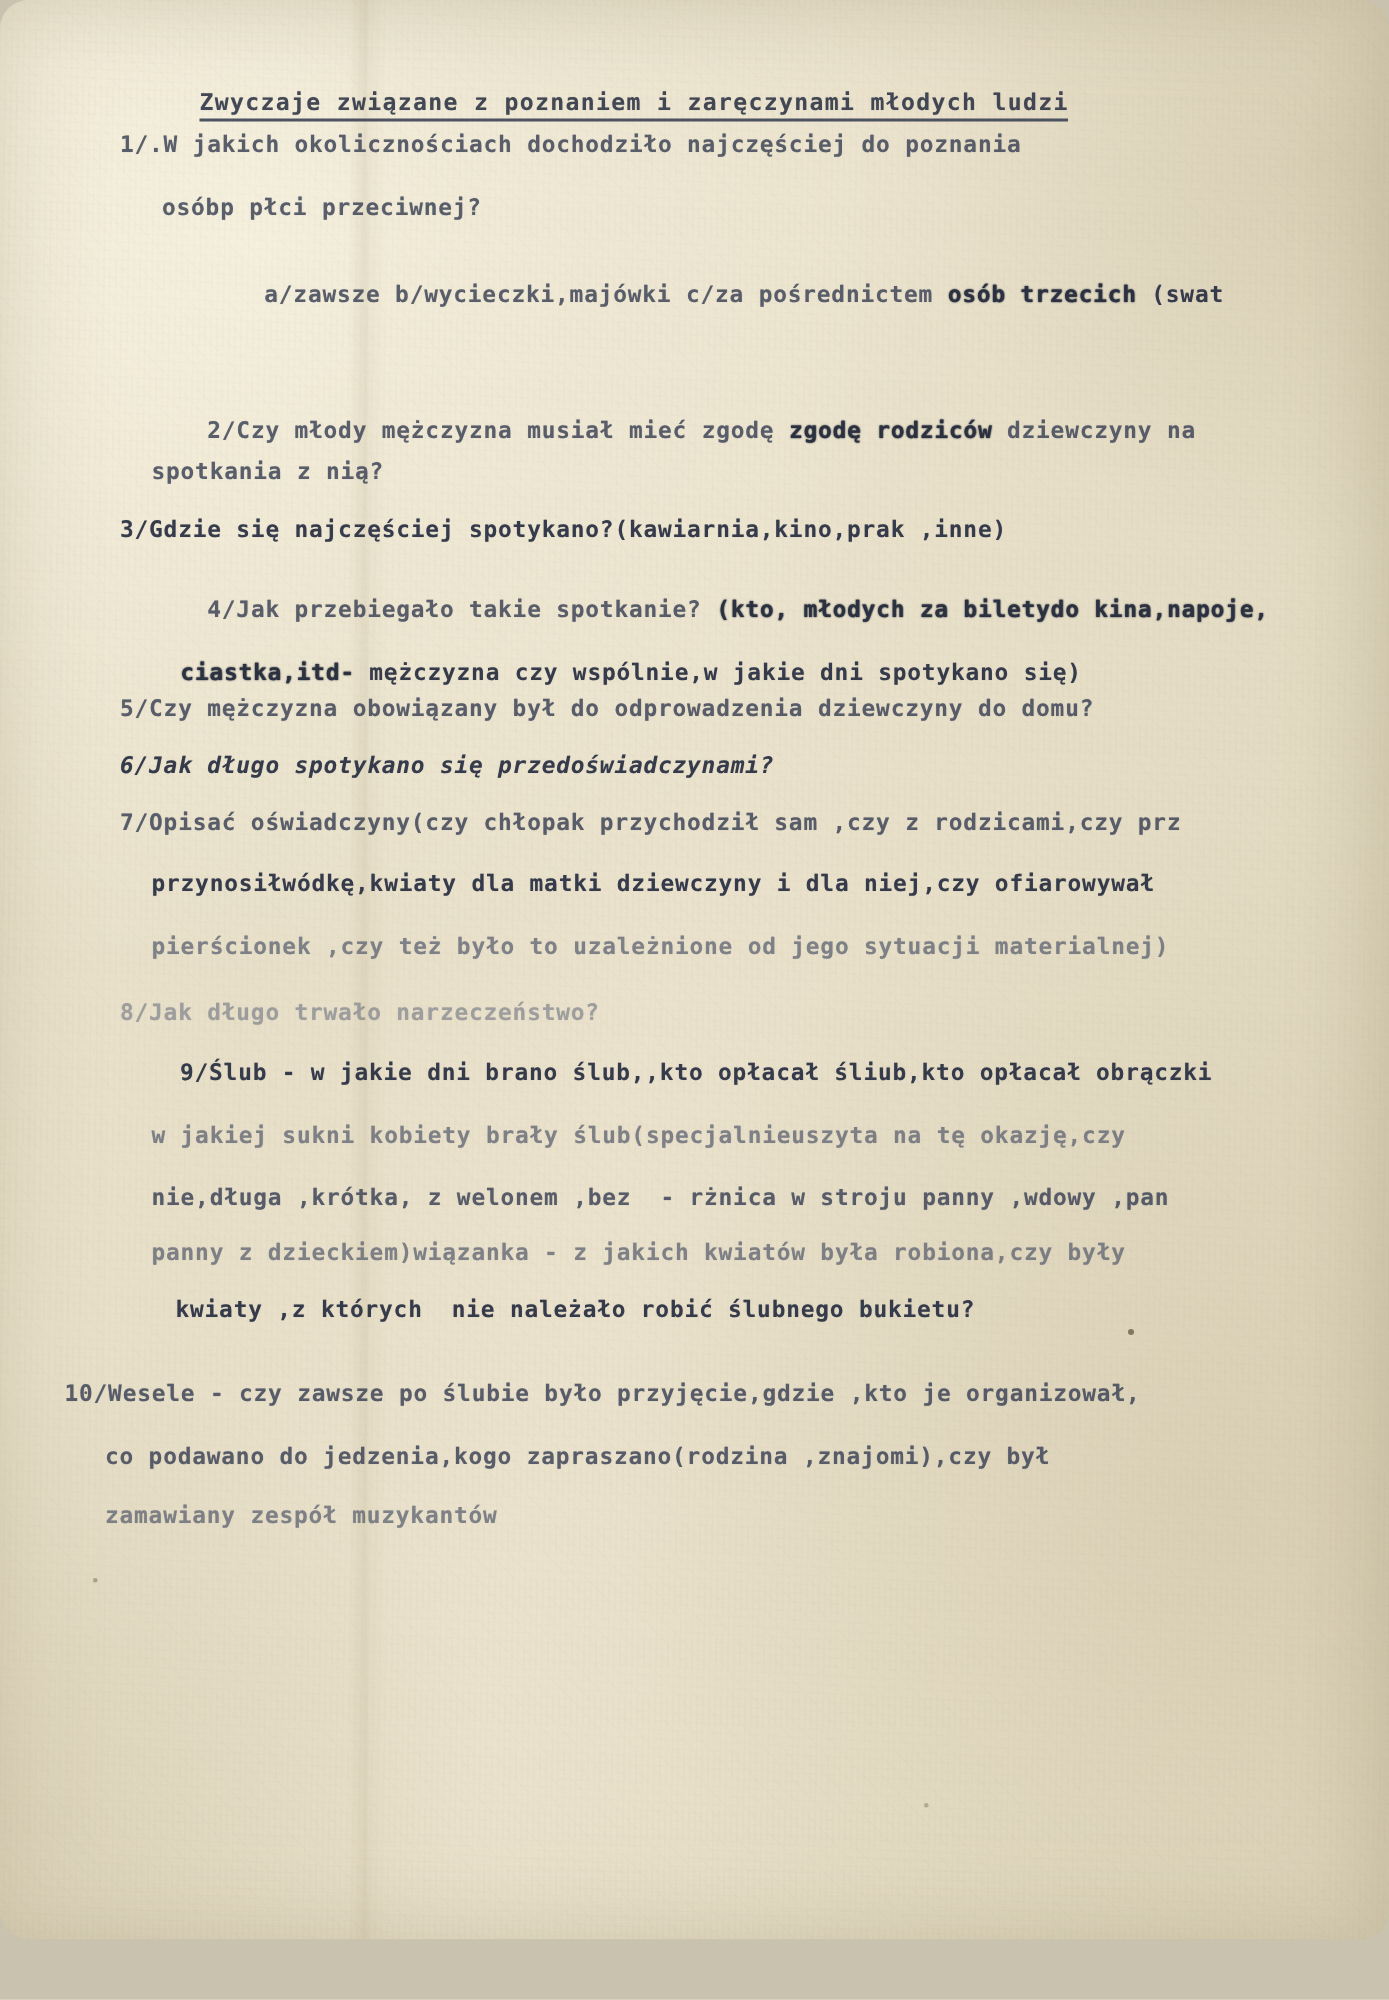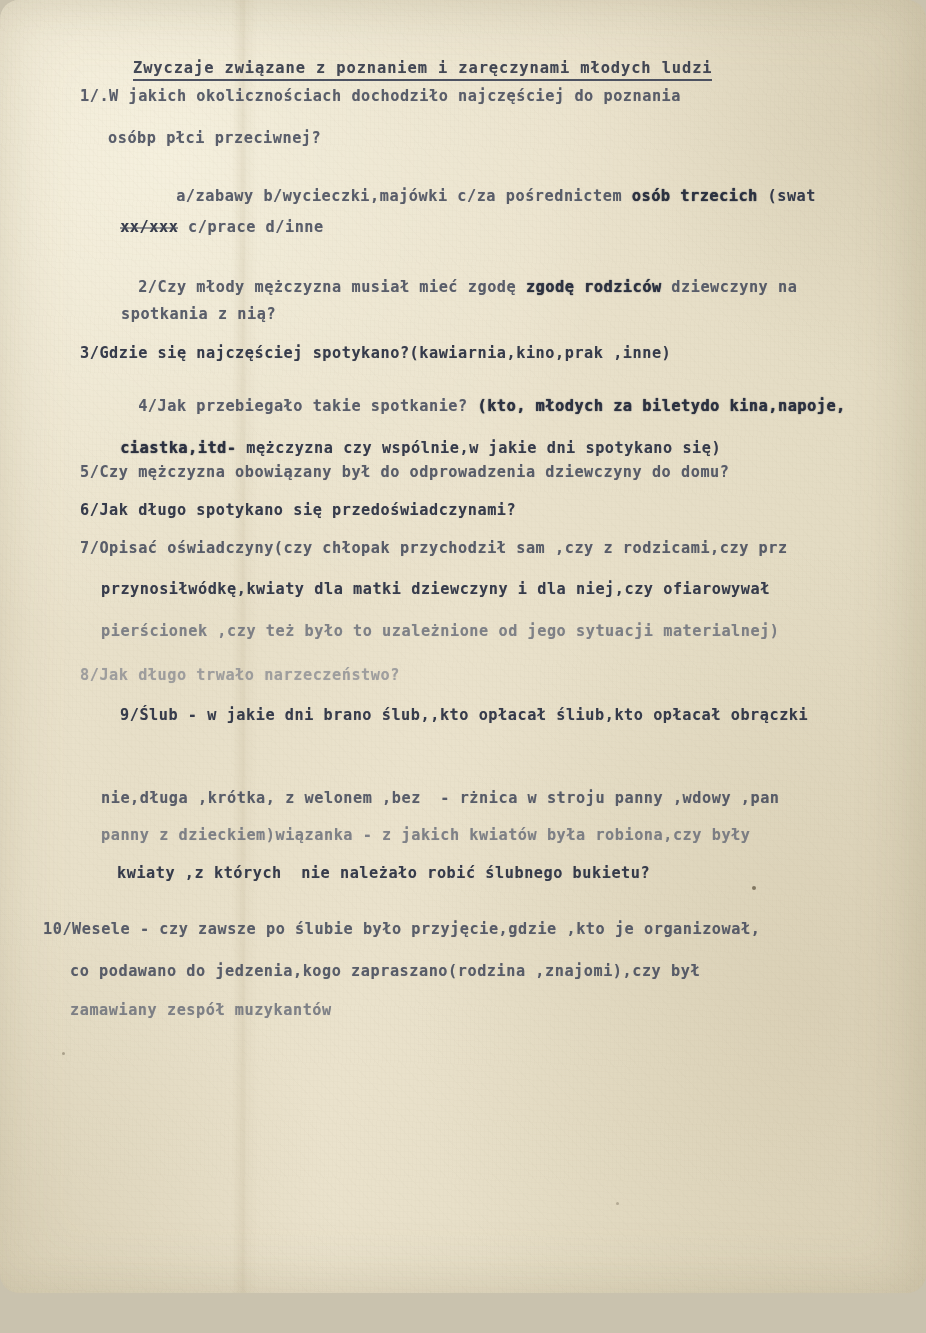--- a/index.html
+++ b/index.html
@@ -135,52 +135,50 @@
   <div class="content">
 
     <div class="line title ink-dark" style="left:72px; top:46px;">
       <span class="u">Zwyczaje związane z poznaniem i zaręczynami młodych ludzi</span>
     </div>
 
     <div class="line ink-mid" style="left:80px; top:89px;">1/.W jakich okolicznościach dochodziło najczęściej do poznania</div>
     <div class="line ink-mid" style="left:108px; top:131px;">osóbp płci przeciwnej?</div>
 
     <div class="line" style="left:118px; top:174px;">
-      <span class="ink-mid">a/zabawy b/wycieczki,majówki c/za pośrednictem </span><span class="blot">osób trzecich</span><span class="ink-dark"> (swat</span>
+      <span class="ink-mid">a/zawsze b/wycieczki,majówki c/za pośrednictem </span><span class="blot">osób trzecich</span><span class="ink-dark"> (swat</span>
     </div>
 
-    <div class="line" style="left:62px; top:205px;">
-      <span class="strike">xx/xxx</span><span class="ink-mid"> c/prace d/inne</span>
-    </div>
 
     <div class="line" style="left:80px; top:265px;">
       <span class="ink-mid">2/Czy młody mężczyzna musiał mieć zgodę </span><span class="blot">zgodę rodziców</span><span class="ink-mid"> dziewczyny na</span>
     </div>
-    <div class="line ink-mid" style="left:101px; top:307px;margin-left:20px;">spotkania z nią?</div>
+    <div class="line ink-mid" style="left:101px; top:307px;">spotkania z nią?</div>
 
     <div class="line ink-dark" style="left:80px; top:346px;">3/Gdzie się najczęściej spotykano?(kawiarnia,kino,prak ,inne)</div>
 
     <div class="line" style="left:80px; top:384px;">
       <span class="ink-mid">4/Jak przebiegało takie spotkanie? </span><span class="blot">(kto, młodych za biletydo kina,napoje,</span>
     </div>
     <div class="line" style="left:62px; top:426px;">
       <span class="blot">ciastka,itd- </span><span class="ink-dark">mężczyzna czy wspólnie,w jakie dni spotykano się)</span>
     </div>
 
     <div class="line ink-mid" style="left:80px; top:465px;">5/Czy mężczyzna obowiązany był do odprowadzenia dziewczyny do domu?</div>
 
-    <div class="line ink-dark" style="left:80px; top:503px;">6/Jak długo spotykano się przedoświadczynami?</div>
+    <div class="line ink-dark" style="left:80px; top:503px;font-style:italic;">6/Jak długo spotykano się przedoświadczynami?</div>
 
     <div class="line ink-mid" style="left:80px; top:541px;">7/Opisać oświadczyny(czy chłopak przychodził sam ,czy z rodzicami,czy prz</div>
     <div class="line ink-light" style="left:101px; top:624px;">pierścionek ,czy też było to uzależnione od jego sytuacji materialnej)</div>
     <div class="line ink-dark" style="left:101px; top:582px;">przynosiłwódkę,kwiaty dla matki dziewczyny i dla niej,czy ofiarowywał</div>
 
     <div class="line ink-faint" style="left:80px; top:668px;">8/Jak długo trwało narzeczeństwo?</div>
 
     <div class="line ink-dark" style="left:80px; top:708px;margin-left:40px;">9/Ślub - w jakie dni brano ślub,,kto opłacał śliub,kto opłacał obrączki</div>
+    <div class="line ink-light" style="left:101px; top:750px;">w jakiej sukni kobiety brały ślub(specjalnieuszyta na tę okazję,czy</div>
     <div class="line ink-light" style="left:101px; top:828px;">panny z dzieckiem)wiązanka - z jakich kwiatów była robiona,czy były</div>
     <div class="line ink-mid" style="left:101px; top:791px;">nie,długa ,krótka, z welonem ,bez  - rżnica w stroju panny ,wdowy ,pan</div>
     <div class="line ink-dark" style="left:117px; top:866px;">kwiaty ,z których  nie należało robić ślubnego bukietu?</div>
 
     <div class="line ink-mid" style="left:43px; top:922px;">10/Wesele - czy zawsze po ślubie było przyjęcie,gdzie ,kto je organizował,</div>
     <div class="line ink-mid" style="left:70px; top:964px;">co podawano do jedzenia,kogo zapraszano(rodzina ,znajomi),czy był</div>
     <div class="line ink-light" style="left:70px; top:1003px;">zamawiany zespół muzykantów</div>
 
     <div class="speck" style="left:752px; top:886px; width:4px; height:4px; opacity:0.72;"></div>
     <div class="speck" style="left:62px; top:1052px; width:3px; height:3px; opacity:0.42;"></div>

